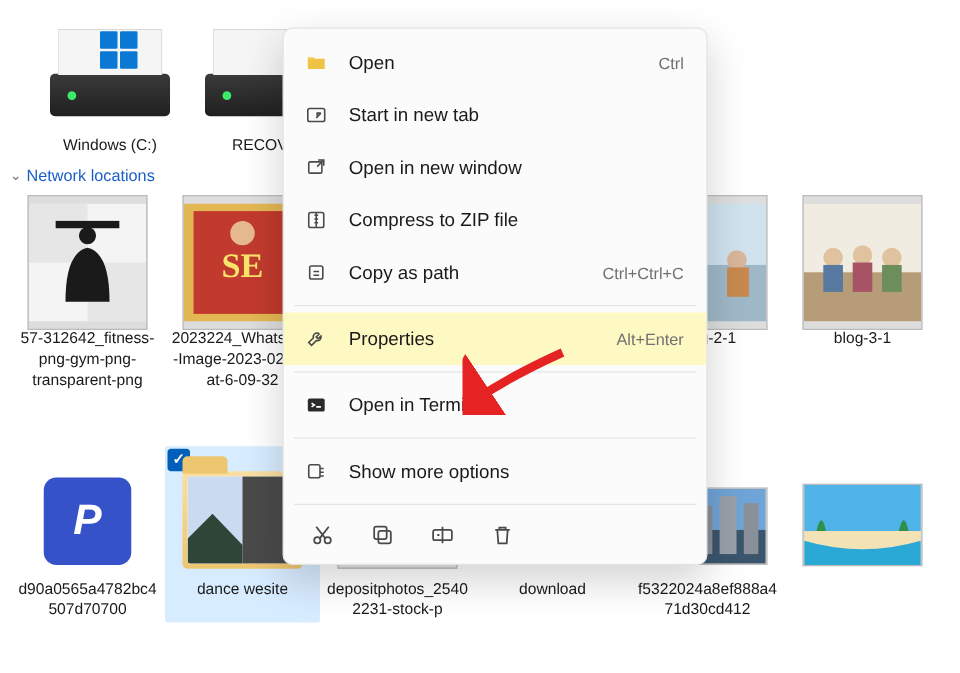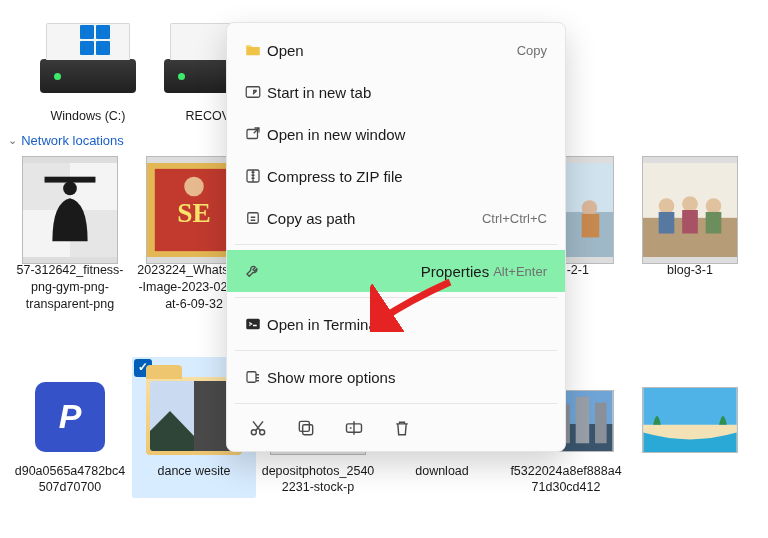--- a/index.html
+++ b/index.html
@@ -165,23 +165,23 @@
     border:1px solid #e4e4e4;
     border-radius:8px;
     box-shadow:0 12px 32px rgba(0,0,0,0.18);
     padding:6px 0;
     font-size:15px;
   }
   .menu-row{
     display:flex;align-items:center;
     height:42px;
     padding:0 18px 0 16px;
-    gap:4px;
-  }
-  .menu-row.hov{background:#86efac;text-align:right;}
+    gap:16px;
+  }
+  .menu-row.hov{background:#fef9c3;}
   .menu-row .mi-icon{
     width:20px;height:20px;flex-shrink:0;
     display:flex;align-items:center;justify-content:center;
     color:#494949;
   }
   .menu-row .mi-label{flex:1;color:#1a1a1a;}
   .menu-row .mi-accel{color:#707070;font-size:13px;}
   .menu-sep{height:1px;background:#e6e6e6;margin:5px 8px;}
   .menu-iconrow{
     display:flex;gap:26px;
@@ -377,21 +377,21 @@
 
 <div class="menu" id="ctx">
     <div class="menu-row">
       <span class="mi-icon">
         <svg width="18" height="18" viewBox="0 0 24 24">
           <path fill="#f0c246" d="M3 6h6l2 2h10v11H3z"></path>
           <path fill="#f6d679" d="M3 6h6l2 2H3z"></path>
         </svg>
       </span>
       <span class="mi-label">Open</span>
-      <span class="mi-accel">Copy</span>
+      <span class="mi-accel">Ctrl</span>
     </div>
     <div class="menu-row">
       <span class="mi-icon">
         <svg width="18" height="18" viewBox="0 0 24 24" fill="none" stroke="#4a4a4a" stroke-width="1.7">
           <rect x="3" y="5" width="18" height="14" rx="2"></rect>
           <path d="M13 14v-4h4M17 10l-5 5"></path>
         </svg>
       </span>
       <span class="mi-label">Start in new tab</span>
     </div>

